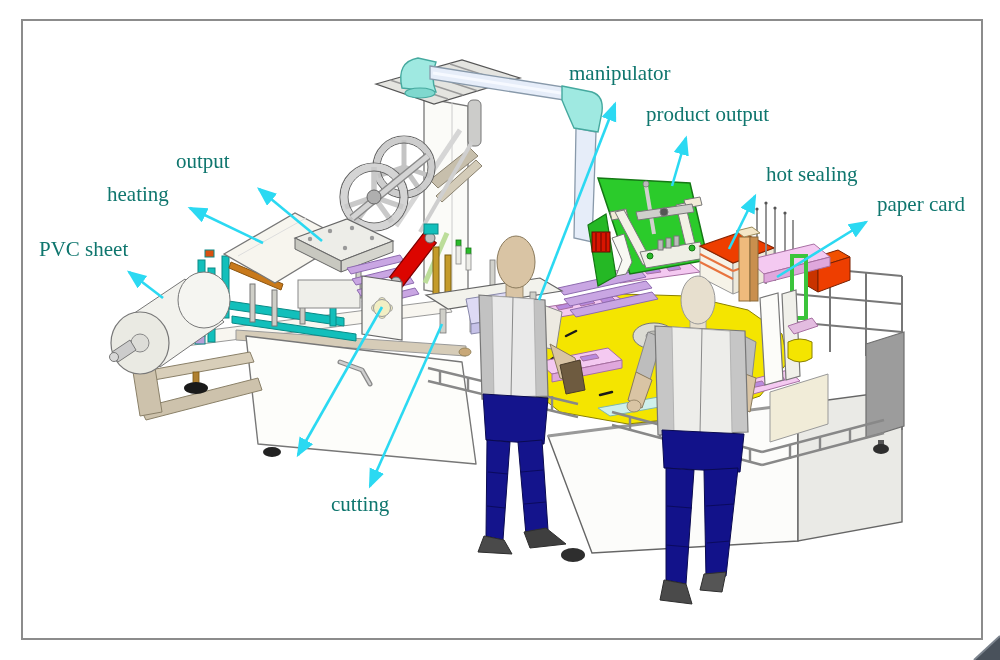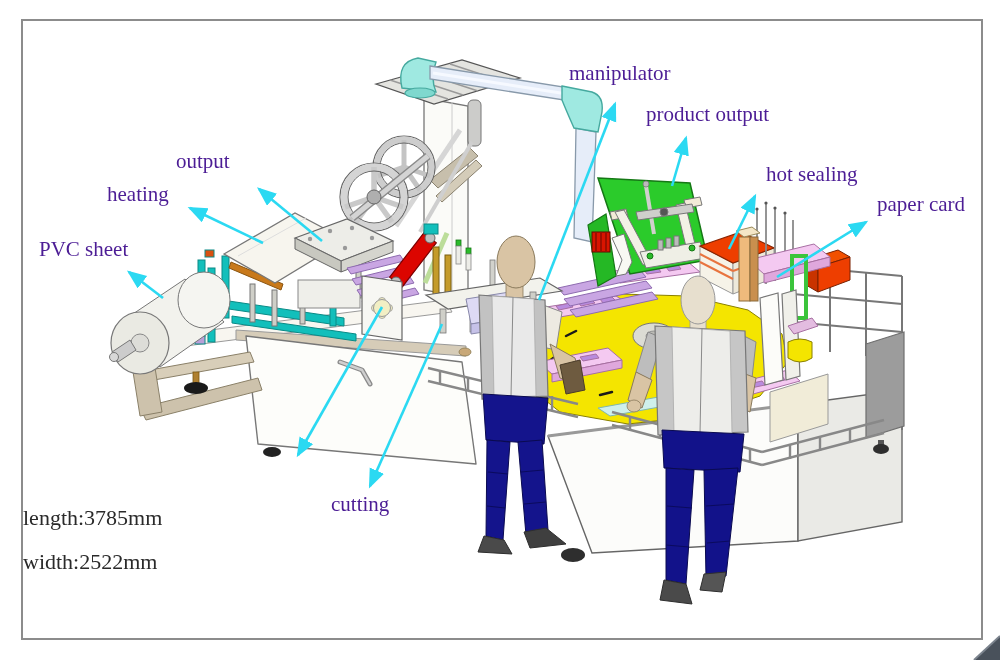--- a/index.html
+++ b/index.html
@@ -1,21 +1,21 @@
 <!DOCTYPE html>
 <html><head>
 <meta charset="utf-8">
 <style>
   html,body{margin:0;padding:0;background:#ffffff;}
   #stage{position:relative;width:1000px;height:660px;background:#ffffff;overflow:hidden;
          font-family:"Liberation Serif", serif;}
   #frame{position:absolute;left:21px;top:19px;width:962px;height:621px;
          border:2px solid #8c8c8c;background:#ffffff;box-sizing:border-box;}
   svg{position:absolute;left:0;top:0;}
-  .lbl{position:absolute;font-size:21px;color:#4c1d95;white-space:nowrap;line-height:1;}
+  .lbl{position:absolute;font-size:21px;color:#0f766e;white-space:nowrap;line-height:1;}
   .dim{position:absolute;font-size:22px;color:#2a2a2a;white-space:nowrap;line-height:1;}
 </style>
 </head>
 <body>
 
 <div id="stage">
   <div id="frame"></div>
 
   <svg width="1000" height="660" viewBox="0 0 1000 660">
     <defs>
@@ -389,15 +389,13 @@
 
   <div class="lbl" style="left:176px;top:151px">output</div>
   <div class="lbl" style="left:107px;top:184px">heating</div>
   <div class="lbl" style="left:39px;top:239px">PVC sheet</div>
   <div class="lbl" style="left:569px;top:63px">manipulator</div>
   <div class="lbl" style="left:646px;top:104px">product output</div>
   <div class="lbl" style="left:766px;top:164px">hot sealing</div>
   <div class="lbl" style="left:877px;top:194px">paper card</div>
   <div class="lbl" style="left:331px;top:494px">cutting</div>
 
-  <div class="dim" style="left:23px;top:507px">length:3785mm</div>
-  <div class="dim" style="left:23px;top:551px">width:2522mm</div>
 </div>
 
 </body></html>

